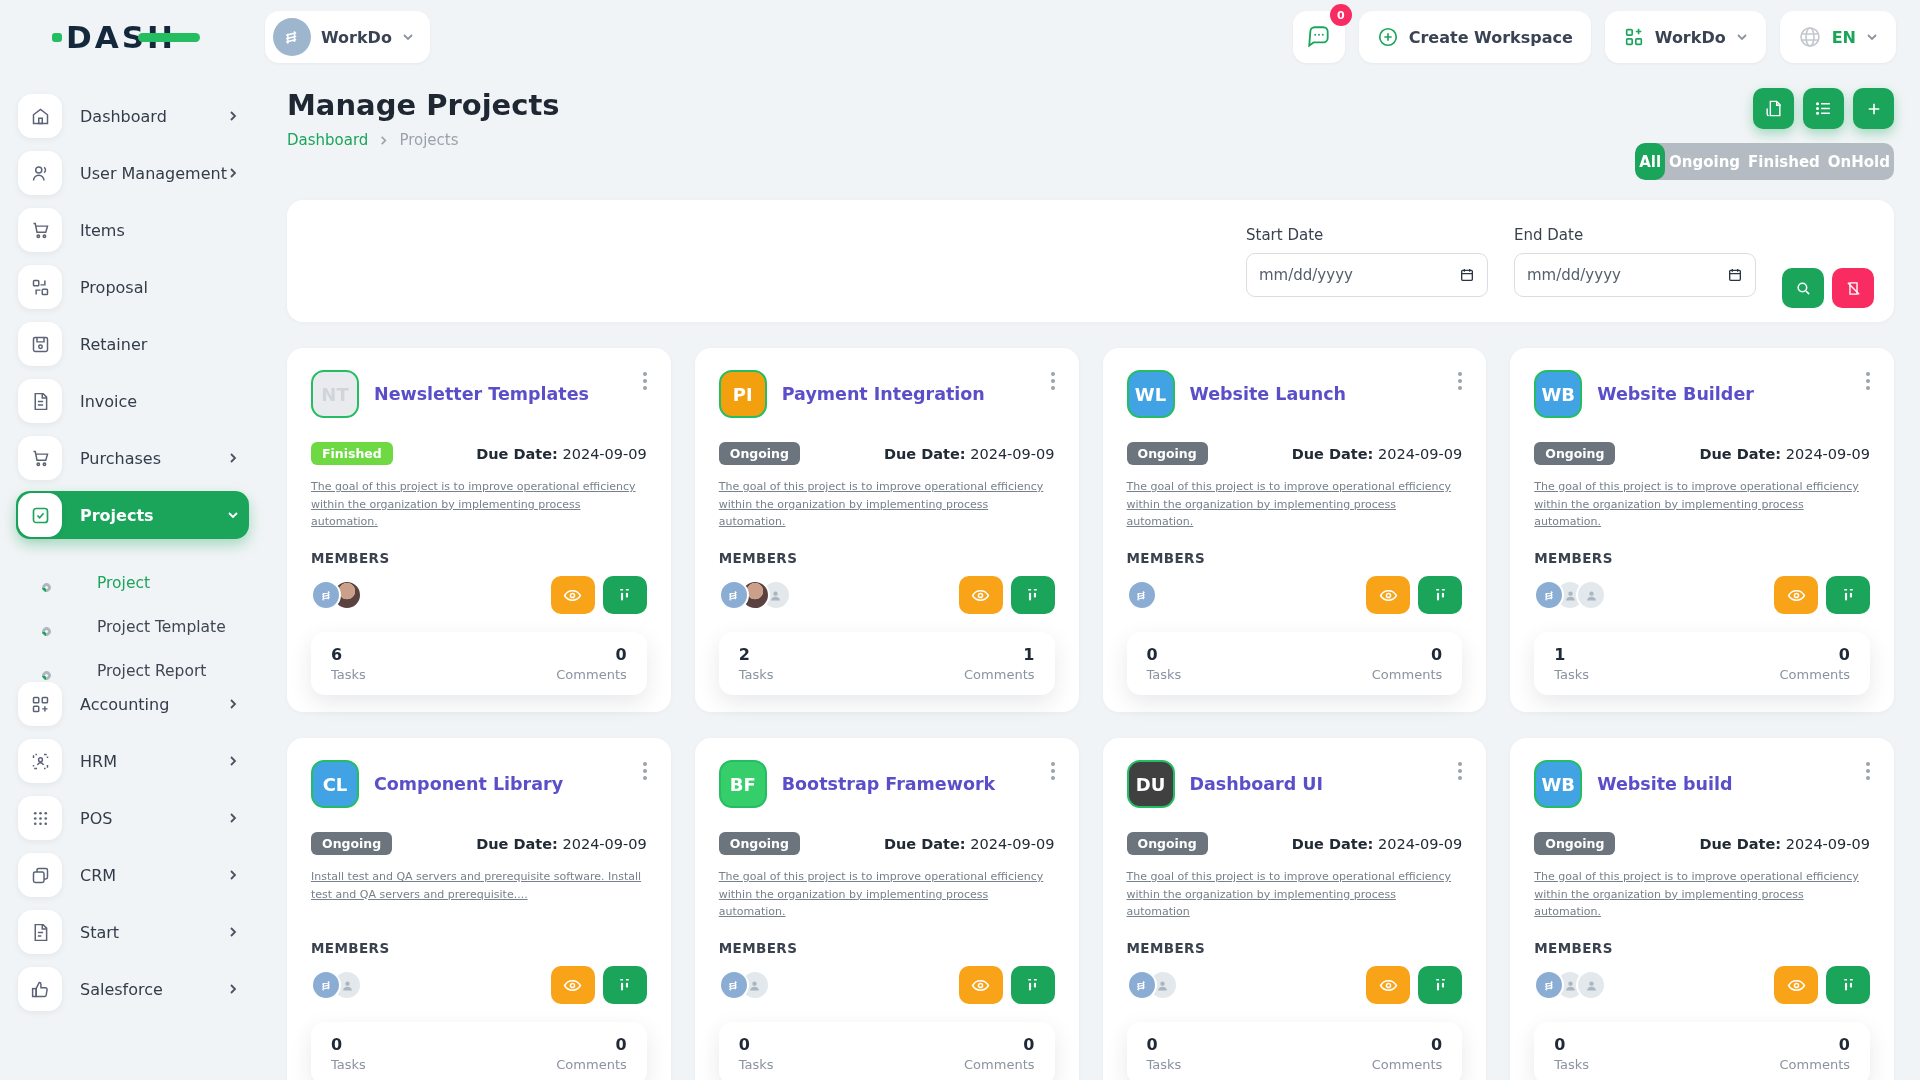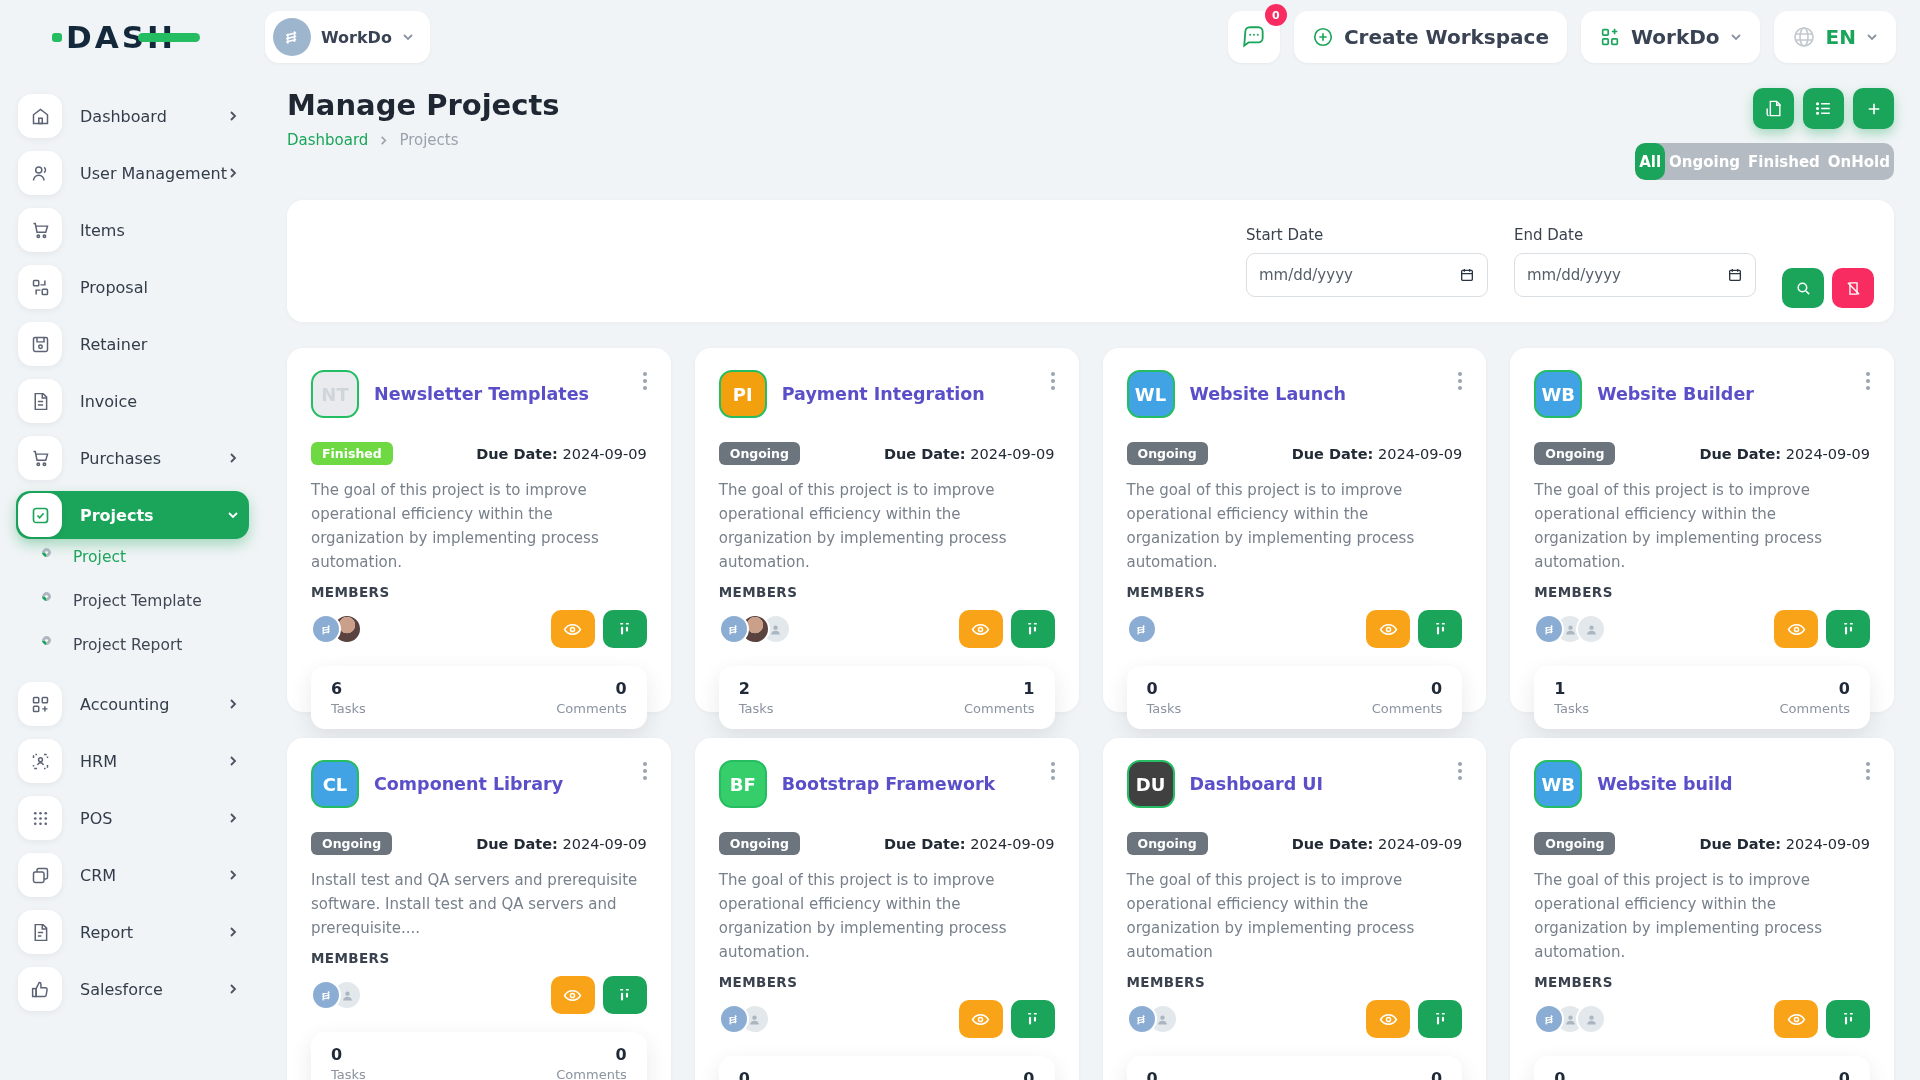--- a/index.html
+++ b/index.html
@@ -28,36 +28,36 @@
   .logo .logo-dot{position:absolute;left:-14px;top:14px;width:10px;height:9px;border-radius:3px;background:var(--green-bright);}
   .logo .logo-bar{position:absolute;right:-24px;top:14px;width:62px;height:9px;border-radius:5px;background:var(--green-bright);}
   .pill{background:#fff;border-radius:14px;display:flex;align-items:center;box-shadow:0 1px 3px rgba(30,40,60,.05);}
   .ws-pill{height:52px;padding:0 16px 0 8px;gap:10px;cursor:pointer;}
   .ws-avatar{width:38px;height:38px;border-radius:50%;background:#9db6cd;display:flex;align-items:center;justify-content:center;}
   .ws-label{font-size:16px;font-weight:600;color:#3a4354;}
   .topbar-right{margin-left:auto;display:flex;align-items:center;gap:14px;padding-right:24px;}
   .icon-pill{width:52px;height:52px;justify-content:center;position:relative;cursor:pointer;}
   .badge-count{position:absolute;top:-7px;right:-7px;min-width:22px;height:22px;border-radius:11px;background:var(--pink);
     color:#fff;font-size:11px;font-weight:700;display:flex;align-items:center;justify-content:center;padding:0 6px;}
-  .btn-pill{height:52px;padding:0 18px;gap:10px;font-size:20px;font-weight:600;color:#3a4354;cursor:pointer;}
+  .btn-pill{height:52px;padding:0 18px;gap:10px;font-size:16px;font-weight:600;color:#3a4354;cursor:pointer;}
   .chev{display:inline-block;}
 
   
   .main{display:flex;flex:1 1 auto;min-height:0;}
   .sidebar{width:265px;flex:0 0 auto;padding:18px 16px 0 16px;overflow:hidden;}
   .nav-item{display:flex;align-items:center;height:48px;margin-bottom:9px;border-radius:14px;cursor:pointer;padding:0 10px 0 2px;}
   .nav-icon{width:44px;height:44px;border-radius:14px;background:#fff;box-shadow:0 2px 6px rgba(30,40,60,.06);
     display:flex;align-items:center;justify-content:center;color:#5b6374;flex:0 0 auto;}
   .nav-label{margin-left:18px;font-size:16px;font-weight:500;color:#333c4a;}
   .nav-caret{margin-left:auto;color:#4a5261;display:flex;}
   .nav-item.active{background:var(--green);box-shadow:0 6px 14px rgba(26,165,91,.35);}
   .nav-item.active .nav-label{color:#fff;font-weight:700;}
   .nav-item.active .nav-caret{color:#fff;}
   .nav-item.active .nav-icon{color:var(--green);}
-  .sub-item{display:flex;align-items:flex-start;height:44px;padding-left:26px;cursor:pointer;}
+  .sub-item{display:flex;align-items:flex-end;height:44px;padding-left:26px;cursor:pointer;gap:24px;}
   .bullet{width:9px;height:9px;border-radius:50%;border:3px solid #aeb6bf;border-bottom-color:var(--green);transform:rotate(45deg);flex:0 0 auto;}
   .sub-label{margin-left:22px;font-size:15.5px;color:#3f4654;}
   .sub-item.active .sub-label{color:var(--green);}
 
   .content{flex:1 1 auto;padding:14px 26px 0 22px;min-width:0;}
 
   
   .page-head{display:flex;align-items:flex-start;}
   .page-title{font-size:29px;font-weight:700;color:#1f2733;}
   .breadcrumb{display:flex;align-items:center;gap:10px;margin-top:9px;font-size:15px;}
@@ -98,21 +98,21 @@
   .pavatar.c-purple{background:#404040;}
   .ptitle{margin-left:15px;font-size:17.5px;font-weight:600;color:var(--title-purple);cursor:pointer;}
   .kebab{position:absolute;top:20px;right:20px;display:flex;flex-direction:column;gap:3px;cursor:pointer;padding:4px;}
   .kebab i{width:4px;height:4px;border-radius:50%;background:#9aa2ad;}
   .status-row{display:flex;align-items:center;margin-top:24px;}
   .pbadge{font-size:12.5px;font-weight:600;color:#fff;padding:4px 11px;border-radius:6px;}
   .pbadge.finished{background:var(--badge-finished);}
   .pbadge.ongoing{background:var(--badge-ongoing);}
   .due{margin-left:auto;font-size:14.5px;color:#212a35;}
   .due b{font-weight:700;}
-  .pdesc{margin-top:13px;font-size:15px;line-height:1.6;color:var(--text-gray);min-height:62px;}
+  .pdesc{margin-top:13px;font-size:11px;line-height:1.6;color:var(--text-gray);min-height:62px;text-decoration:underline;}
   .members-label{margin-top:10px;font-size:13.5px;font-weight:700;color:#39424e;letter-spacing:.4px;}
   .members-row{display:flex;align-items:center;margin-top:10px;}
   .avatars{display:flex;}
   .mav{width:30px;height:30px;border-radius:50%;border:2px solid #fff;margin-right:-9px;display:flex;align-items:center;
     justify-content:center;position:relative;}
   .mav.workspace{background:#8badd3;z-index:3;color:#fff;}
   .mav.photo{background:radial-gradient(circle at 50% 35%, #caa08a 0 38%, #59423f 40%);z-index:2;}
   .mav.placeholder{background:#e3e8ec;color:#aab6c0;z-index:1;}
   .card-btns{margin-left:auto;display:flex;gap:8px;}
   .cbtn{width:44px;height:38px;border-radius:10px;border:none;cursor:pointer;display:flex;align-items:center;justify-content:center;color:#fff;}
@@ -390,21 +390,21 @@
           </span>
       </div>
 
       <div class="nav-item">
         <span class="nav-icon">
             <svg width="21" height="21" viewBox="0 0 24 24" fill="none" stroke="currentColor" stroke-width="1.7">
               <path d="M6 3h9l4 4v14H6z"></path>
               <path d="M14 3v5h5M9 12h6M9 16h4"></path>
             </svg>
           </span>
-        <span class="nav-label">Report</span>
+        <span class="nav-label">Start</span>
         <span class="nav-caret">
             <svg width="12" height="12" viewBox="0 0 12 12" fill="none" stroke="currentColor" stroke-width="1.8">
               <polyline points="4,2 8,6 4,10"></polyline>
             </svg>
           </span>
       </div>
 
       <div class="nav-item">
         <span class="nav-icon">
             <svg width="21" height="21" viewBox="0 0 24 24" fill="none" stroke="currentColor" stroke-width="1.7">

